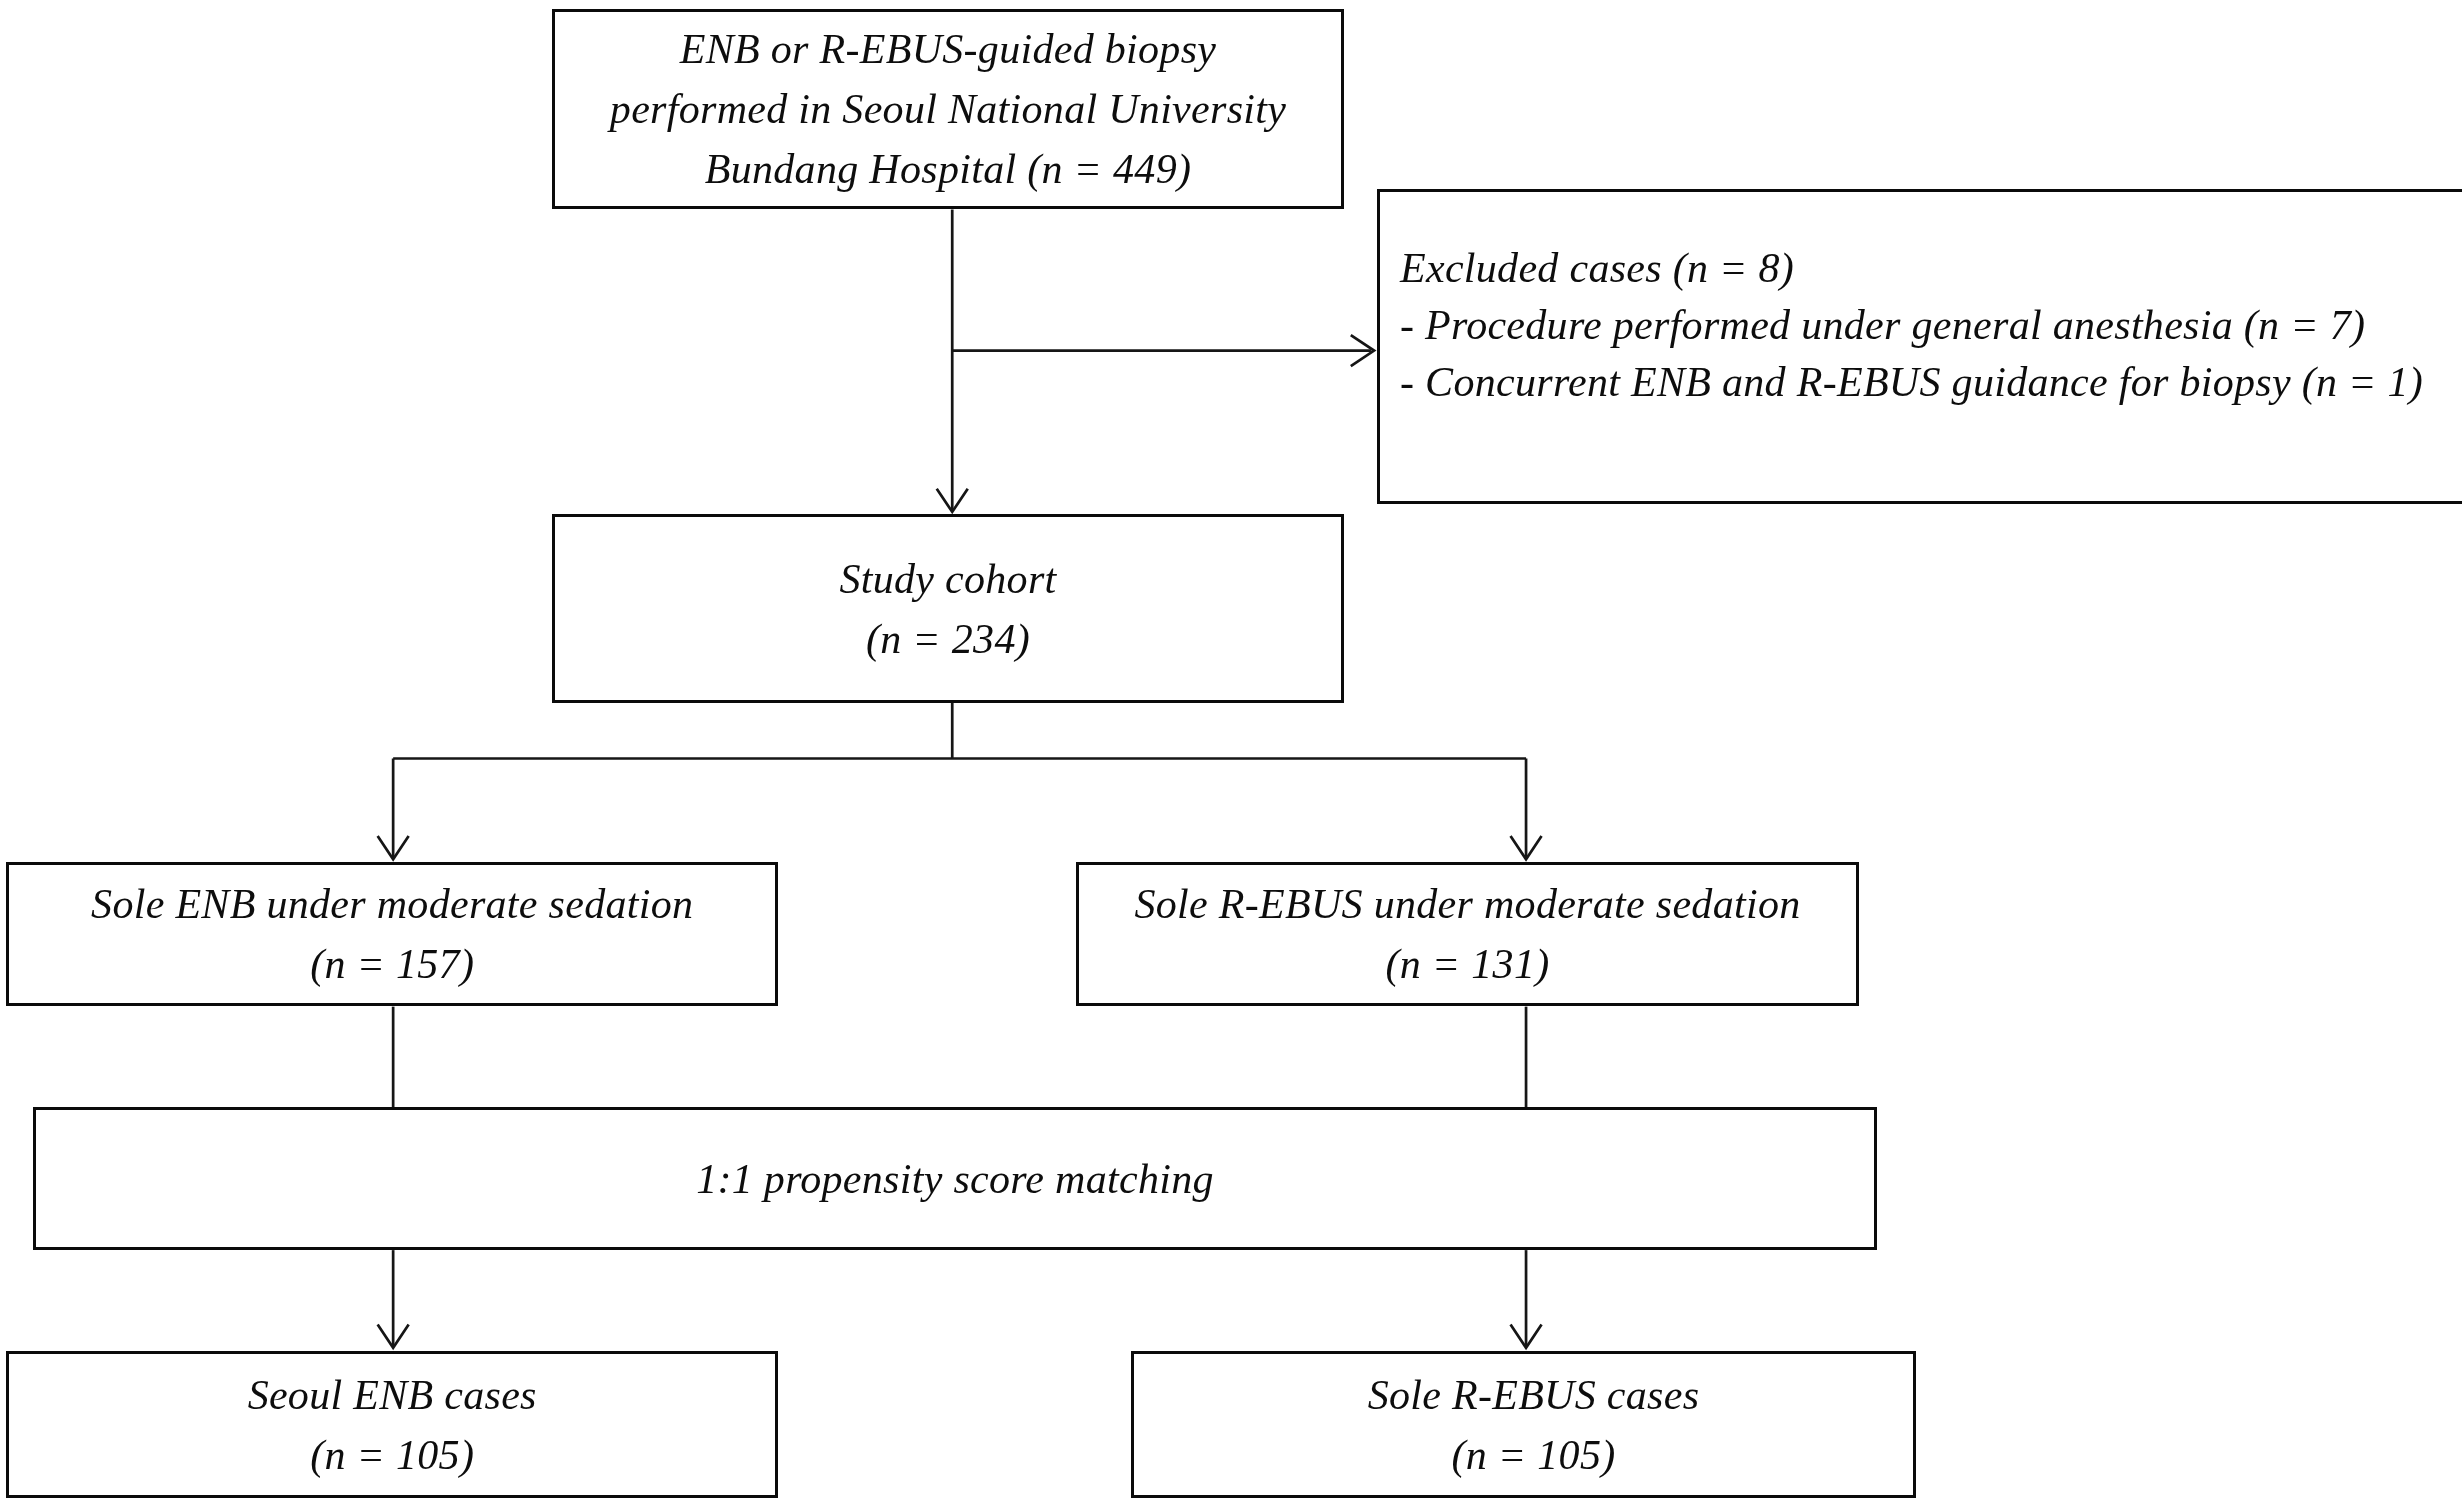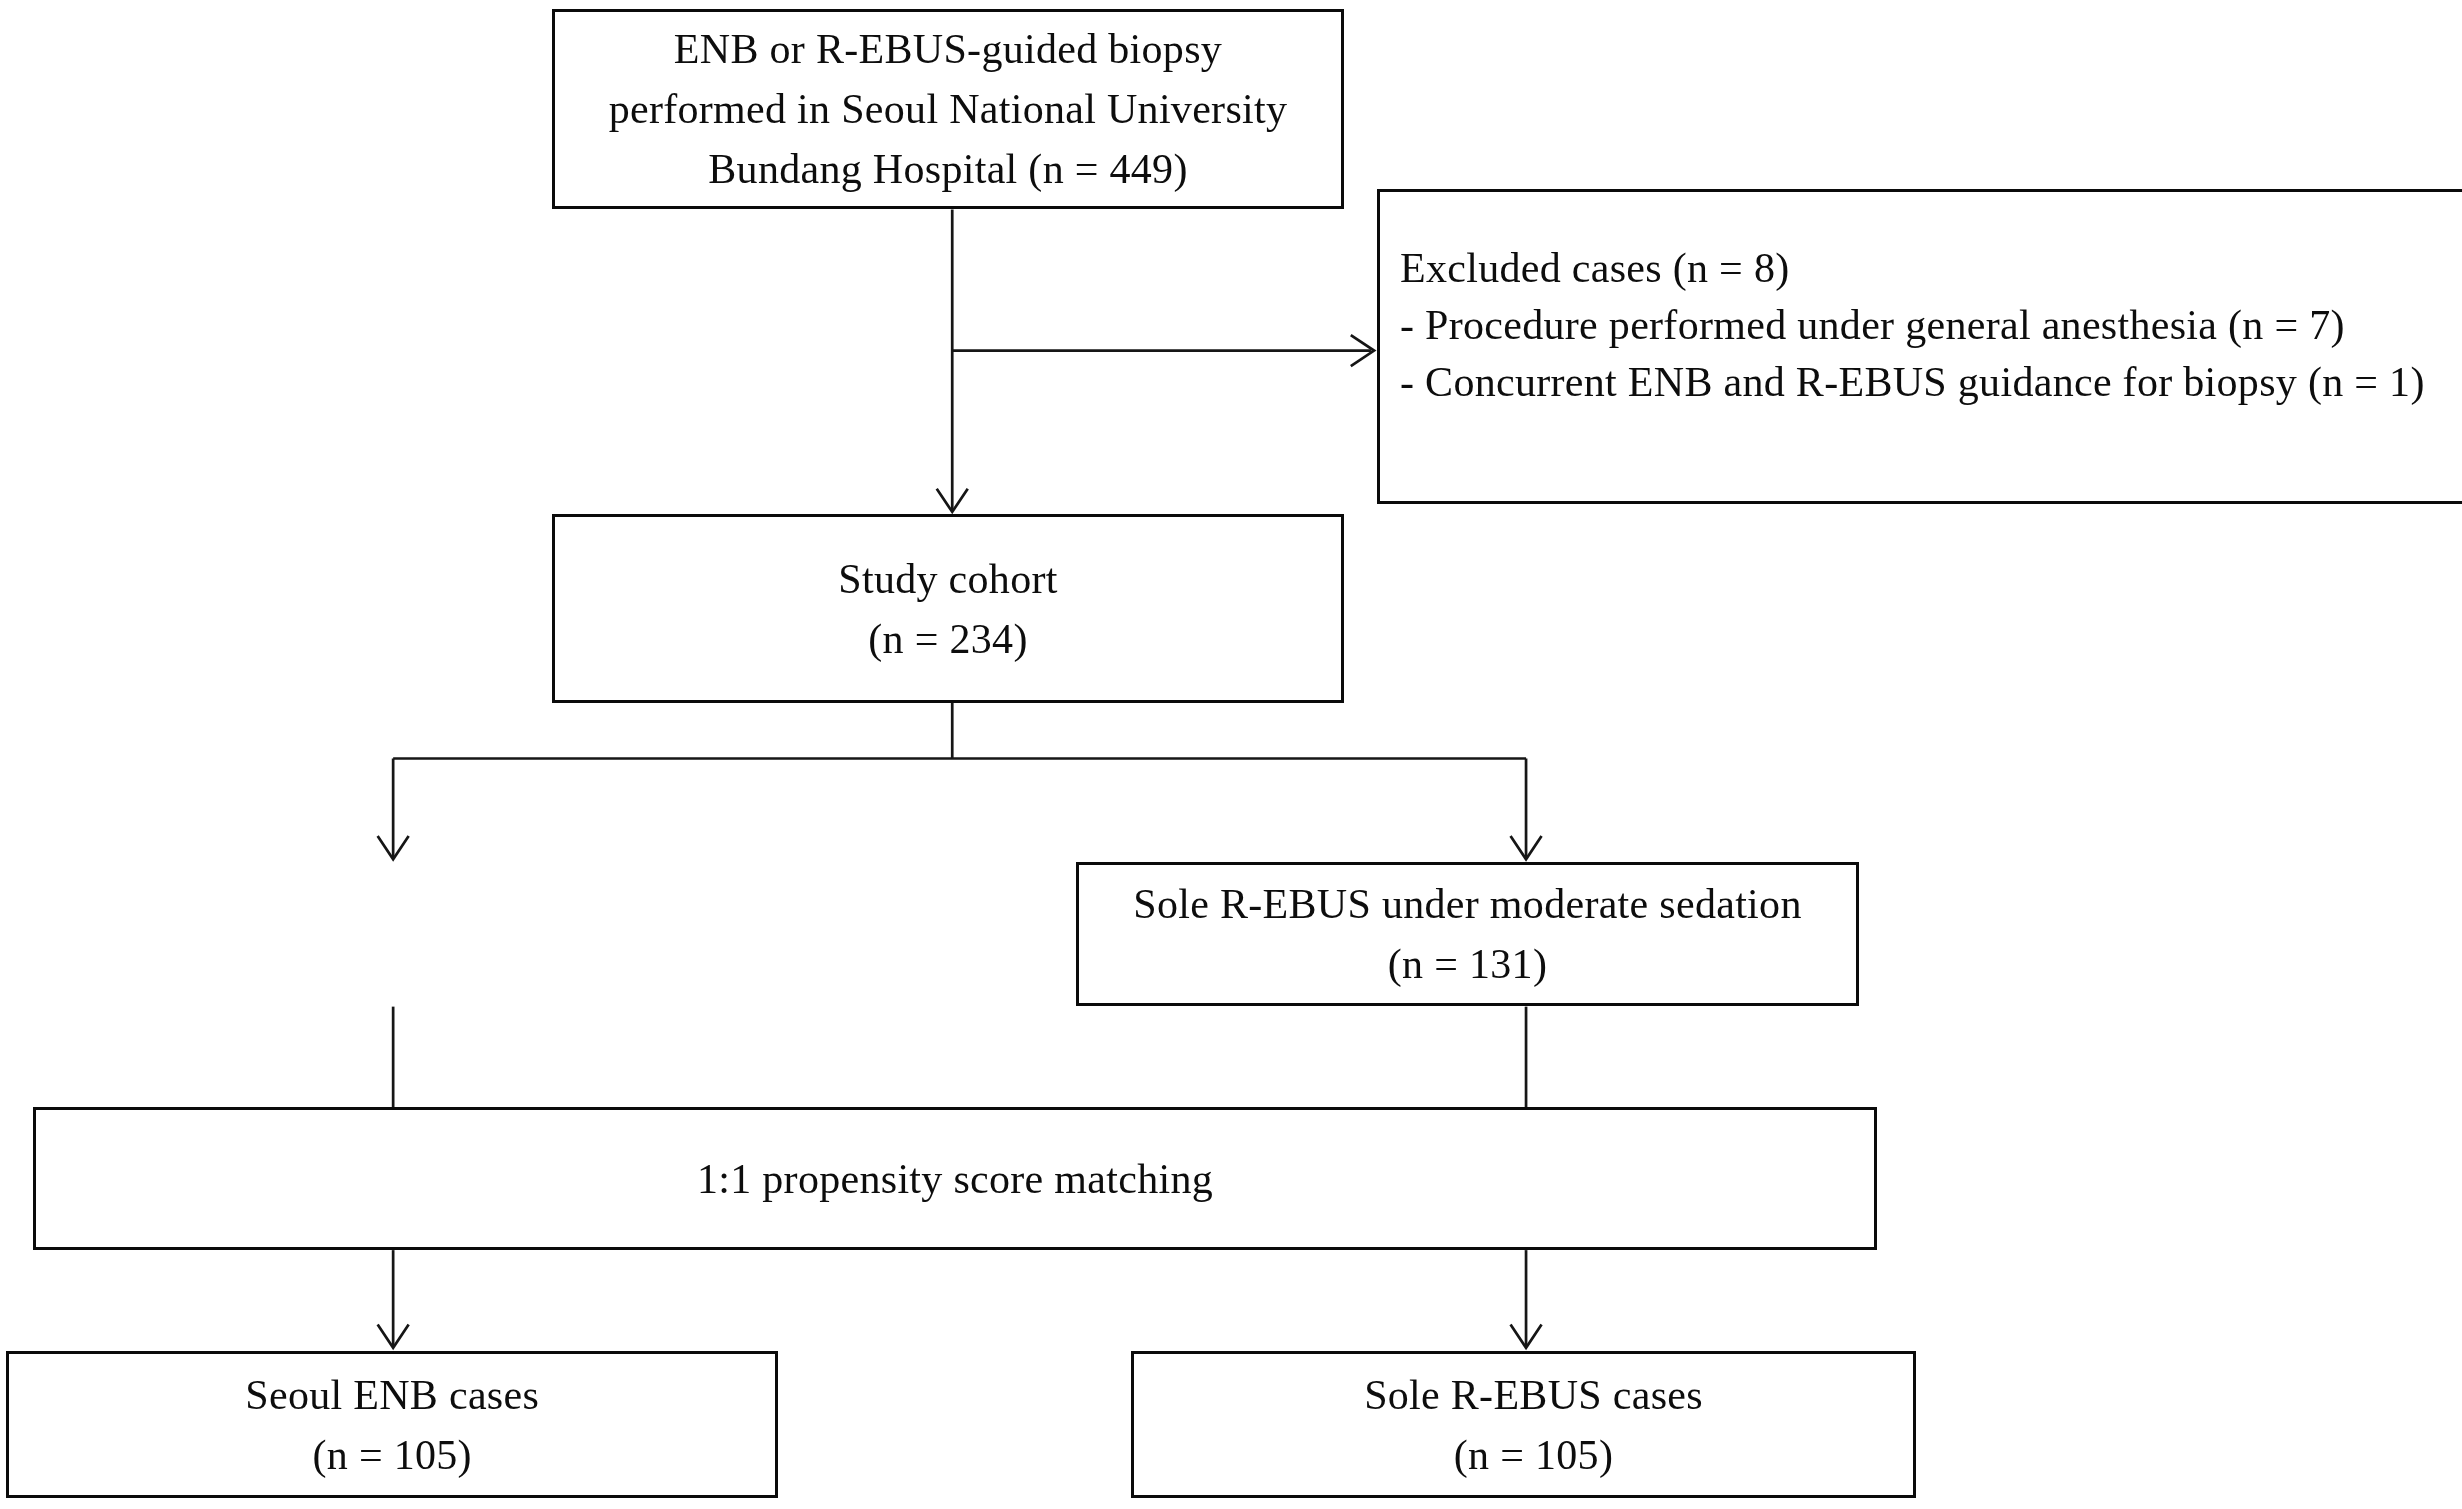--- a/index.html
+++ b/index.html
@@ -35,21 +35,21 @@
     background: #ffffff;
     display: flex;
     flex-direction: column;
     align-items: center;
     justify-content: center;
     text-align: center;
     font-size: 42px;
     line-height: 60px;
     letter-spacing: 0.3px;
   }
-  .box .line { white-space: nowrap; }
+  .box .line { white-space: nowrap; font-style: italic; }
 
   #box-enrollment   { left: 552px;  top: 9.3px;   width: 792px; height: 200px; }
   #box-excluded     { left: 1377px; top: 189px;  width: 1254px; height: 315px;
                       align-items: flex-start; justify-content: flex-start;
                       text-align: left; padding: 48px 18.6px 0 20px; line-height: 57px; }
   #box-cohort       { left: 552px;  top: 514px;  width: 792px; height: 189px; }
   #box-sole-enb     { left: 6.2px;    top: 862px; width: 772px;  height: 144px; }
   #box-sole-rebus   { left: 1076px; top: 862px; width: 783px; height: 144px; }
   #box-matching     { left: 33px;   top: 1107px; width: 1844px; height: 143px; }
   #box-enb-cases    { left: 6.2px;    top: 1351px; width: 772px;  height: 147px; }
@@ -116,20 +116,24 @@
     <div class="line">Excluded cases (n = 8)</div>
     <div class="line">- Procedure performed under general anesthesia (n = 7)</div>
     <div class="line">- Concurrent ENB and R-EBUS guidance for biopsy (n = 1)</div>
   </div>
 
   <div class="box" id="box-cohort">
     <div class="line">Study cohort</div>
     <div class="line">(n = 234)</div>
   </div>
 
+  <div class="box" id="box-sole-enb">
+    <div class="line">Sole ENB under moderate sedation</div>
+    <div class="line">(n = 157)</div>
+  </div>
 
   <div class="box" id="box-sole-rebus">
     <div class="line">Sole R-EBUS under moderate sedation</div>
     <div class="line">(n = 131)</div>
   </div>
 
   <div class="box" id="box-matching">
     <div class="line">1:1 propensity score matching</div>
   </div>
 

